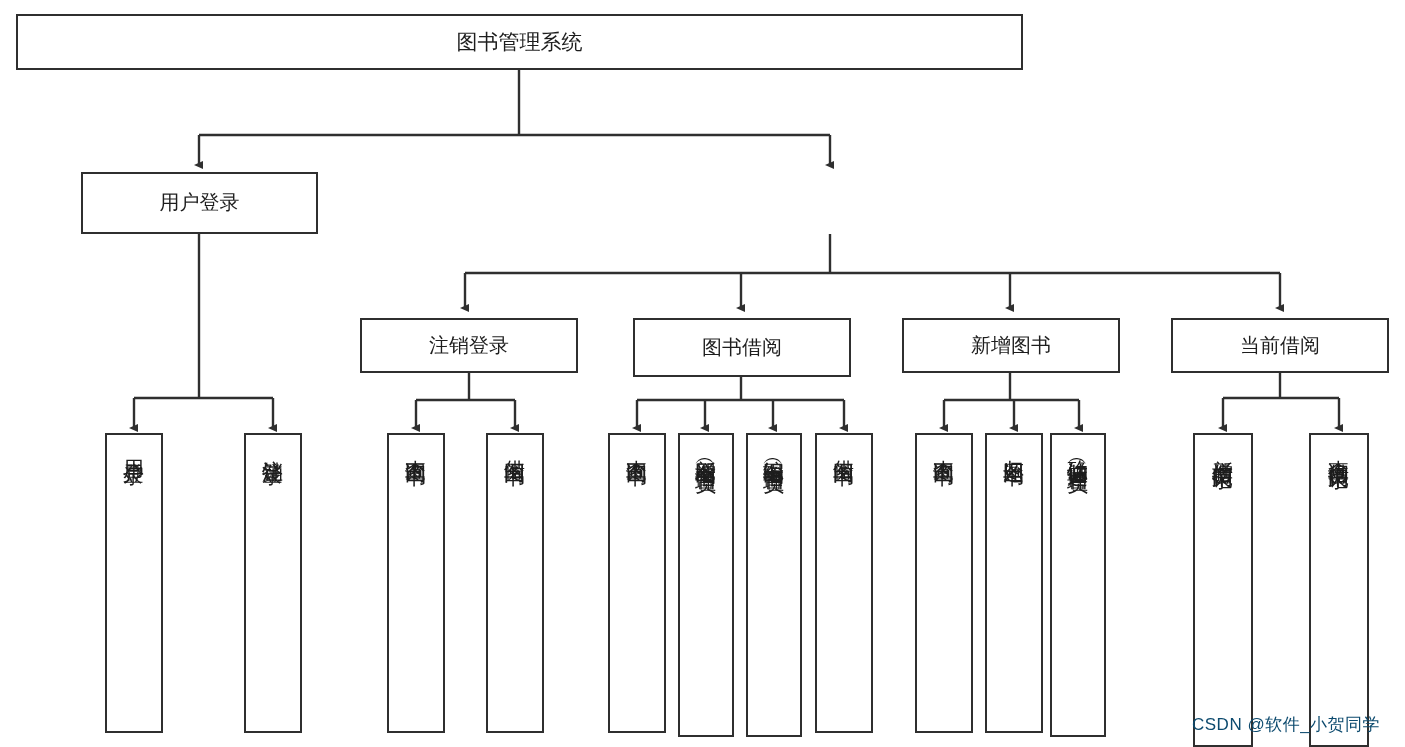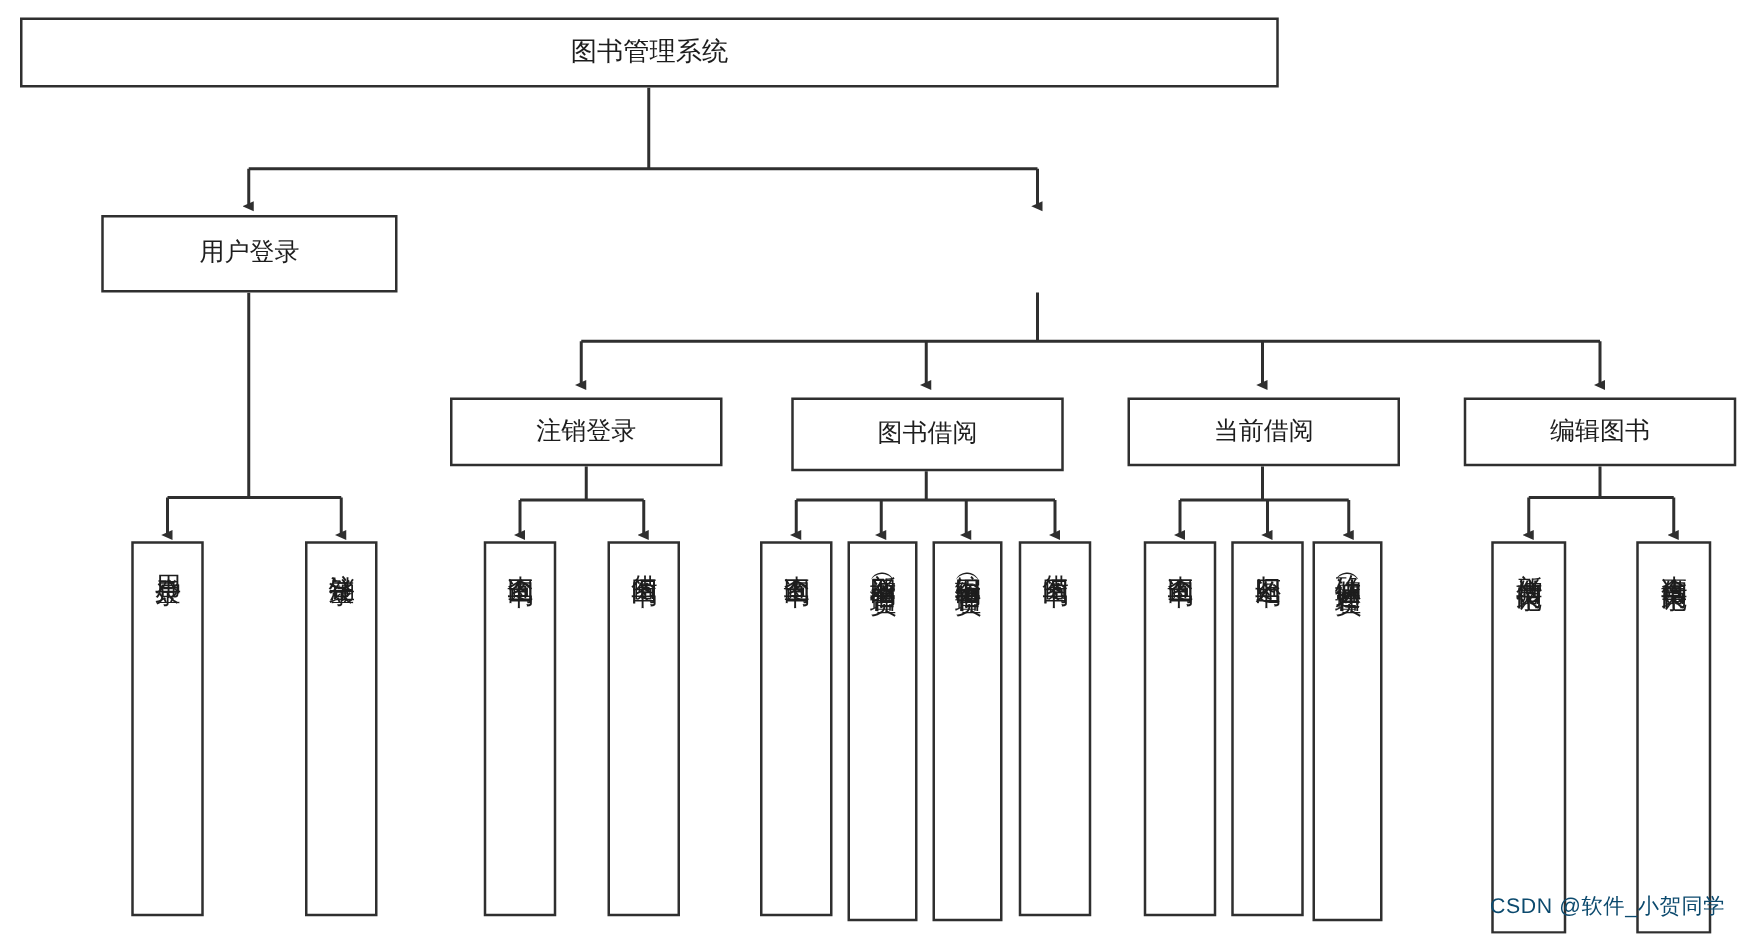--- a/index.html
+++ b/index.html
@@ -131,24 +131,24 @@
     <span class="label">用户登录</span>
   </div>
 
   <div class="node horiz" style="left:360px; top:318px; width:218px; height:55px;">
     <span class="label">注销登录</span>
   </div>
   <div class="node horiz" style="left:633px; top:318px; width:218px; height:59px;">
     <span class="label">图书借阅</span>
   </div>
   <div class="node horiz" style="left:902px; top:318px; width:218px; height:55px;">
-    <span class="label">当前借阅</span>
+    <span class="label">新增图书</span>
   </div>
   <div class="node horiz" style="left:1171px; top:318px; width:218px; height:55px;">
-    <span class="label">编辑图书</span>
+    <span class="label">当前借阅</span>
   </div>
 
   <div class="node vert" style="left:105px; top:433px; width:58px; height:300px;">
     <span class="label">用户登录</span>
   </div>
   <div class="node vert" style="left:244px; top:433px; width:58px; height:300px;">
     <span class="label">注销登录</span>
   </div>
 
   <div class="node vert" style="left:387px; top:433px; width:58px; height:300px;">

